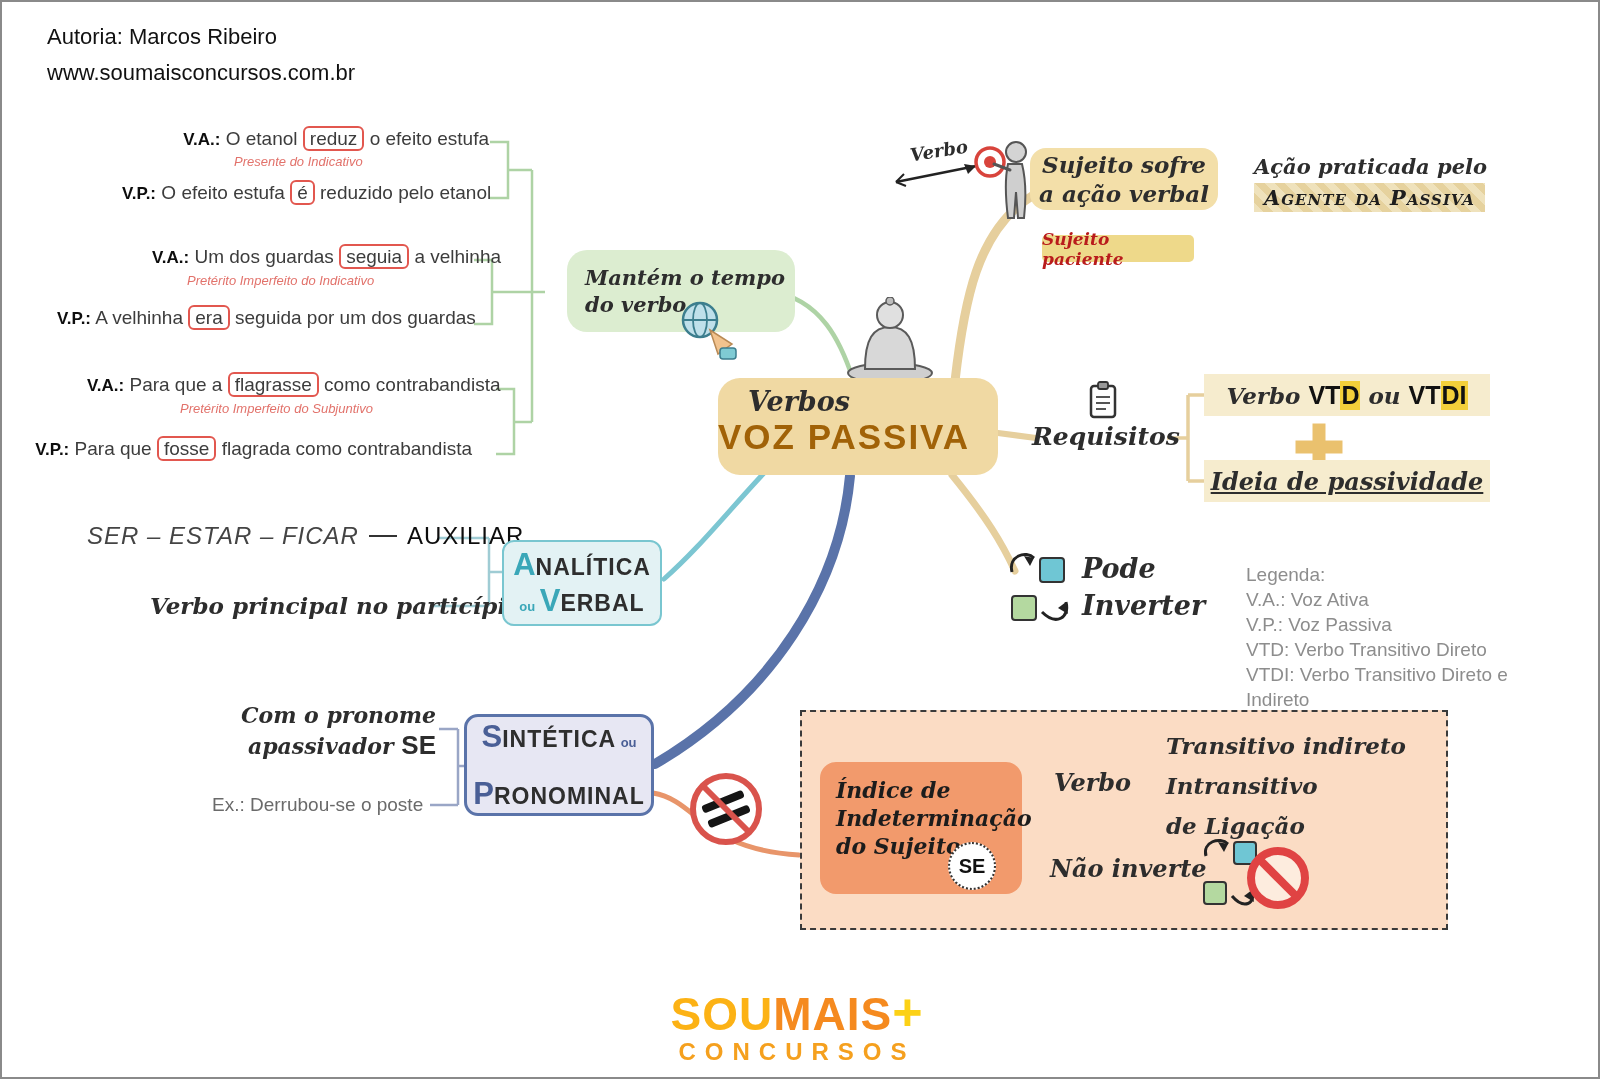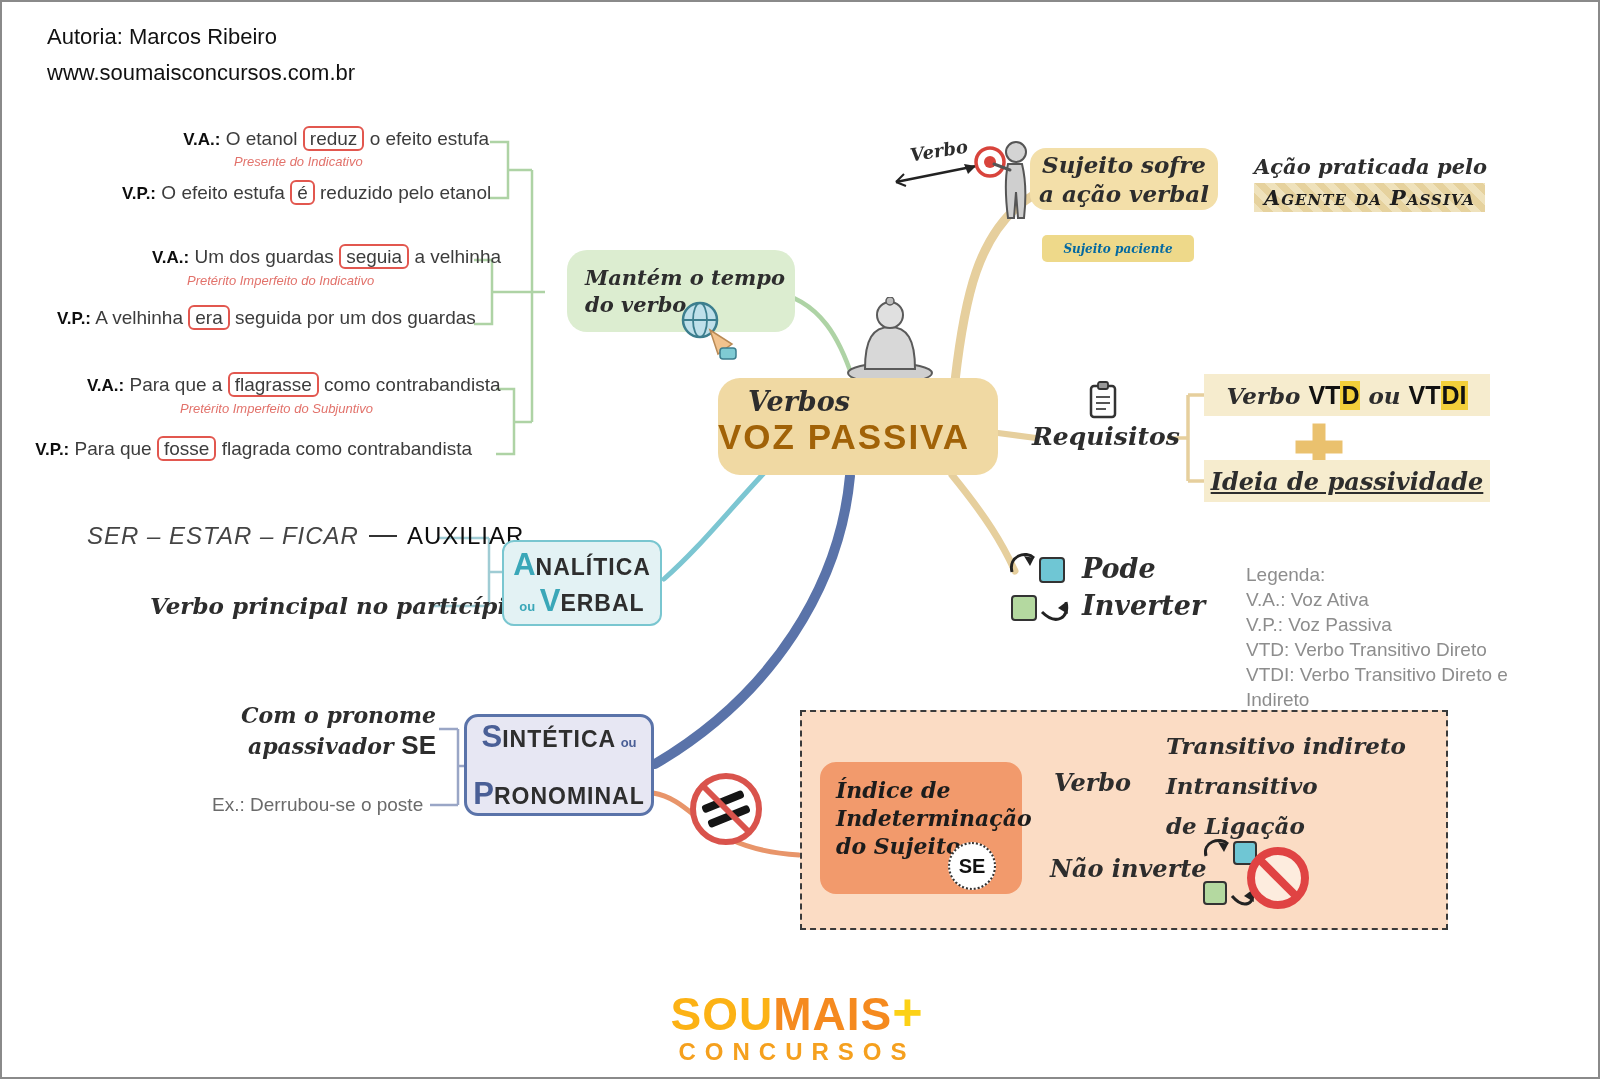--- a/index.html
+++ b/index.html
@@ -22,21 +22,21 @@
   .tempo-node { background:#dcedd0; border-radius:20px; padding:14px 0 0 18px;
                 font-size:21px; line-height:27px; text-align:left;margin-left:22px; }
 
   .center-node { background:#f0d9a3; border-radius:22px; padding-top:8px; }
   .center-l1 { font-size:27px; padding-left:30px; text-align:left; }
   .center-l2 { font-size:35px; font-weight:bold; letter-spacing:2px; text-align:left;
                color:#a16207; font-family:"Liberation Sans", sans-serif; }
 
   .sujeito-node { background:#f3dfa9; border-radius:16px; display:flex; flex-direction:column;
                   justify-content:center; text-align:center; font-size:23px; line-height:29px; }
-  .badge { background:#eed98a; border-radius:5px; color:#0369a1; font-size:12px;
+  .badge { background:#eed98a; border-radius:5px; color:#b91c1c; font-size:17px;
            display:flex; align-items:center; justify-content:center; }
   .agente-l1 { font-size:21px; }
   .agente-l2 { margin-top:4px; display:inline-block; padding:2px 10px; font-size:21px;
                font-variant:small-caps; letter-spacing:1px; color:#1e1e1e;
                background:repeating-linear-gradient(45deg,#efe2bc 0 7px,#e6d29e 7px 14px); }
 
   .reqbar { background:#f6ecce; height:42px; display:flex; align-items:center;
             justify-content:center; font-size:23px; white-space:nowrap; }
   .vt { font-family:"Liberation Sans", sans-serif; font-style:normal; font-weight:bold;
         font-size:25px; color:#111; }

